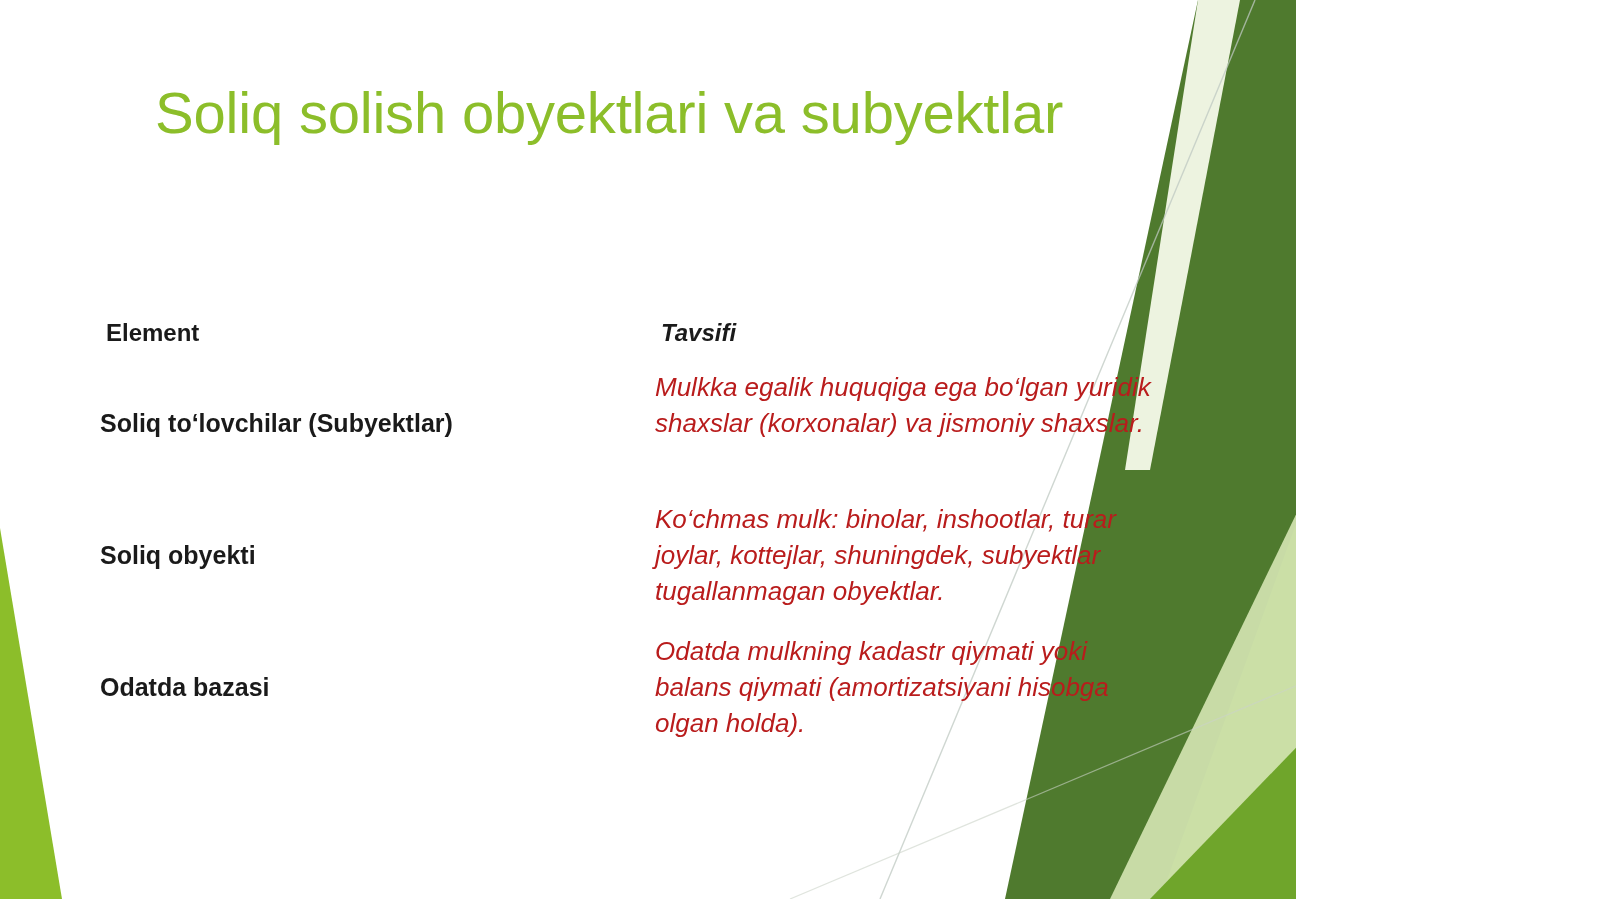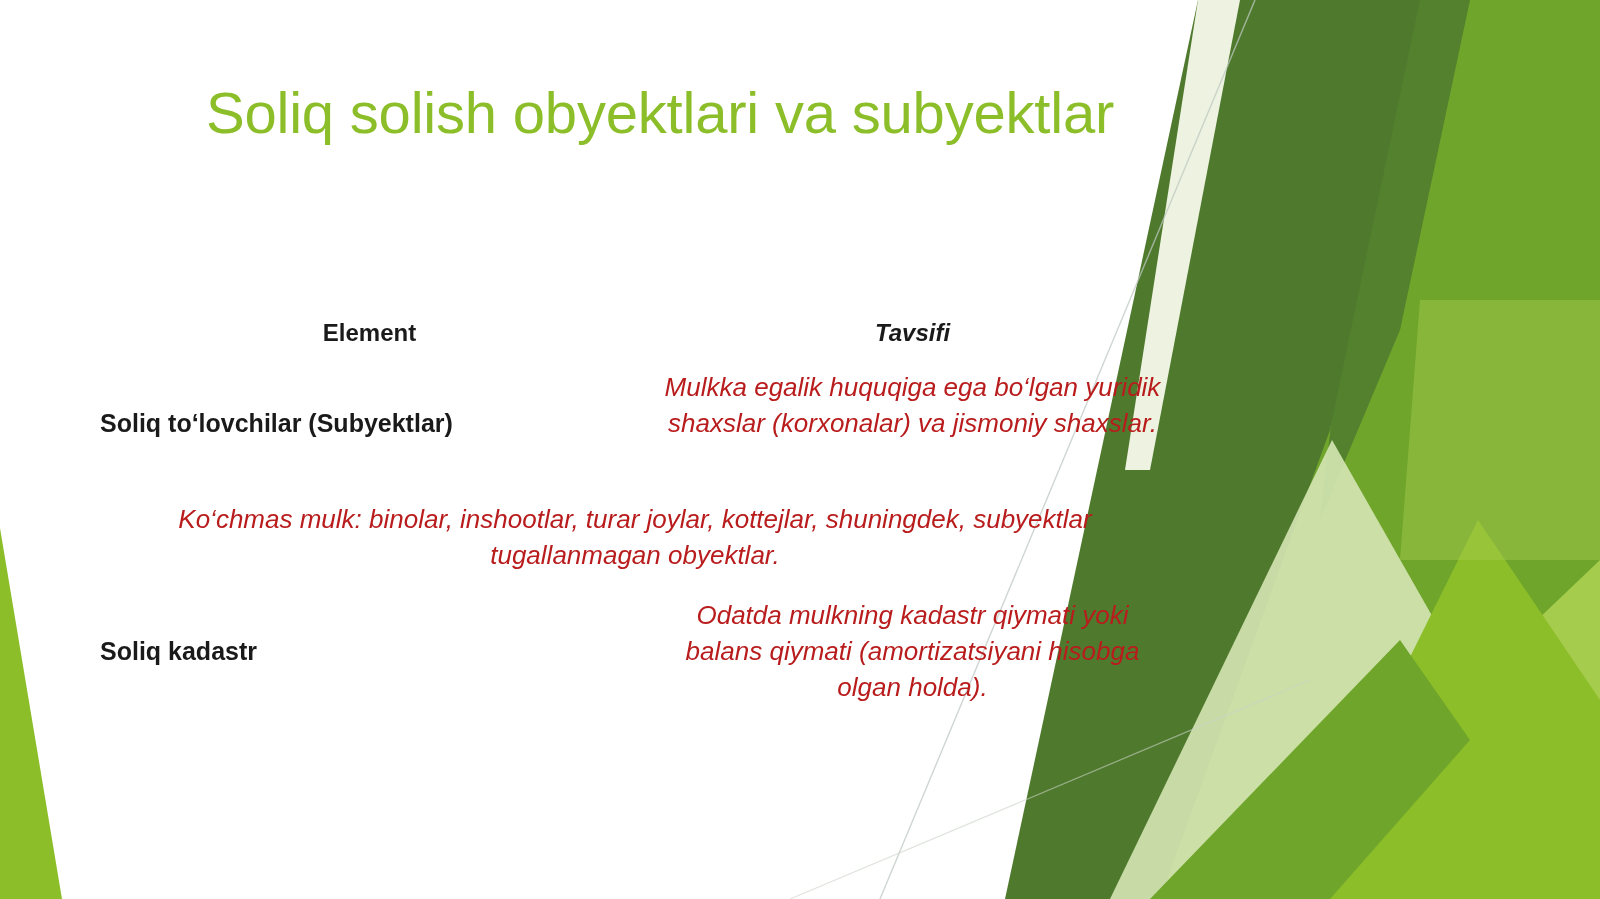--- a/index.html
+++ b/index.html
@@ -5,25 +5,24 @@
   html, body {
     margin: 0;
     padding: 0;
     background: #ffffff;
   }
   body {
     font-family: "Liberation Sans", sans-serif;
   }
   .slide {
     position: relative;
-    width: 1600px;
+    width: 1296px;
     height: 899px;
     background: #ffffff;
     overflow: hidden;
-    text-align: center;
   }
 
   
   .deco-layer {
     position: absolute;
     inset: 0;
     pointer-events: none;
   }
   .deco-svg {
     position: absolute;
@@ -78,20 +77,21 @@
     font-size: 25px;
     font-weight: 700;
     color: #1a1a1a;
     line-height: 1.25;
   }
   .cell-head-label {
     font-size: 24px;
     font-weight: 700;
     color: #1a1a1a;
     line-height: 1.25;
+    margin-left: 6px;
   }
   .cell-desc {
     font-size: 26px;
     font-weight: 400;
     color: #b91c1c;
     line-height: 1.38;
   }
 
   
   .row-body .col-left {
@@ -151,28 +151,31 @@
     <div class="row row-body">
       <div class="col-left">
         <div class="cell-label">Soliq to‘lovchilar (Subyektlar)</div>
       </div>
       <div class="col-right">
         <div class="cell-desc">Mulkka egalik huquqiga ega bo‘lgan yuridik shaxslar (korxonalar) va jismoniy shaxslar.</div>
       </div>
     </div>
 
     <div class="row row-body">
+      <div class="col-left">
+        <div class="cell-label">Soliq obyekti</div>
+      </div>
       <div class="col-right">
         <div class="cell-desc">Ko‘chmas mulk: binolar, inshootlar, turar joylar, kottejlar, shuningdek, subyektlar tugallanmagan obyektlar.</div>
       </div>
     </div>
 
     <div class="row row-body">
       <div class="col-left">
-        <div class="cell-label">Soliq kadastr</div>
+        <div class="cell-label">Odatda bazasi</div>
       </div>
       <div class="col-right">
         <div class="cell-desc">Odatda mulkning kadastr qiymati yoki balans qiymati (amortizatsiyani hisobga olgan holda).</div>
       </div>
     </div>
 
   </div>
 </div>
 
 </body></html>

